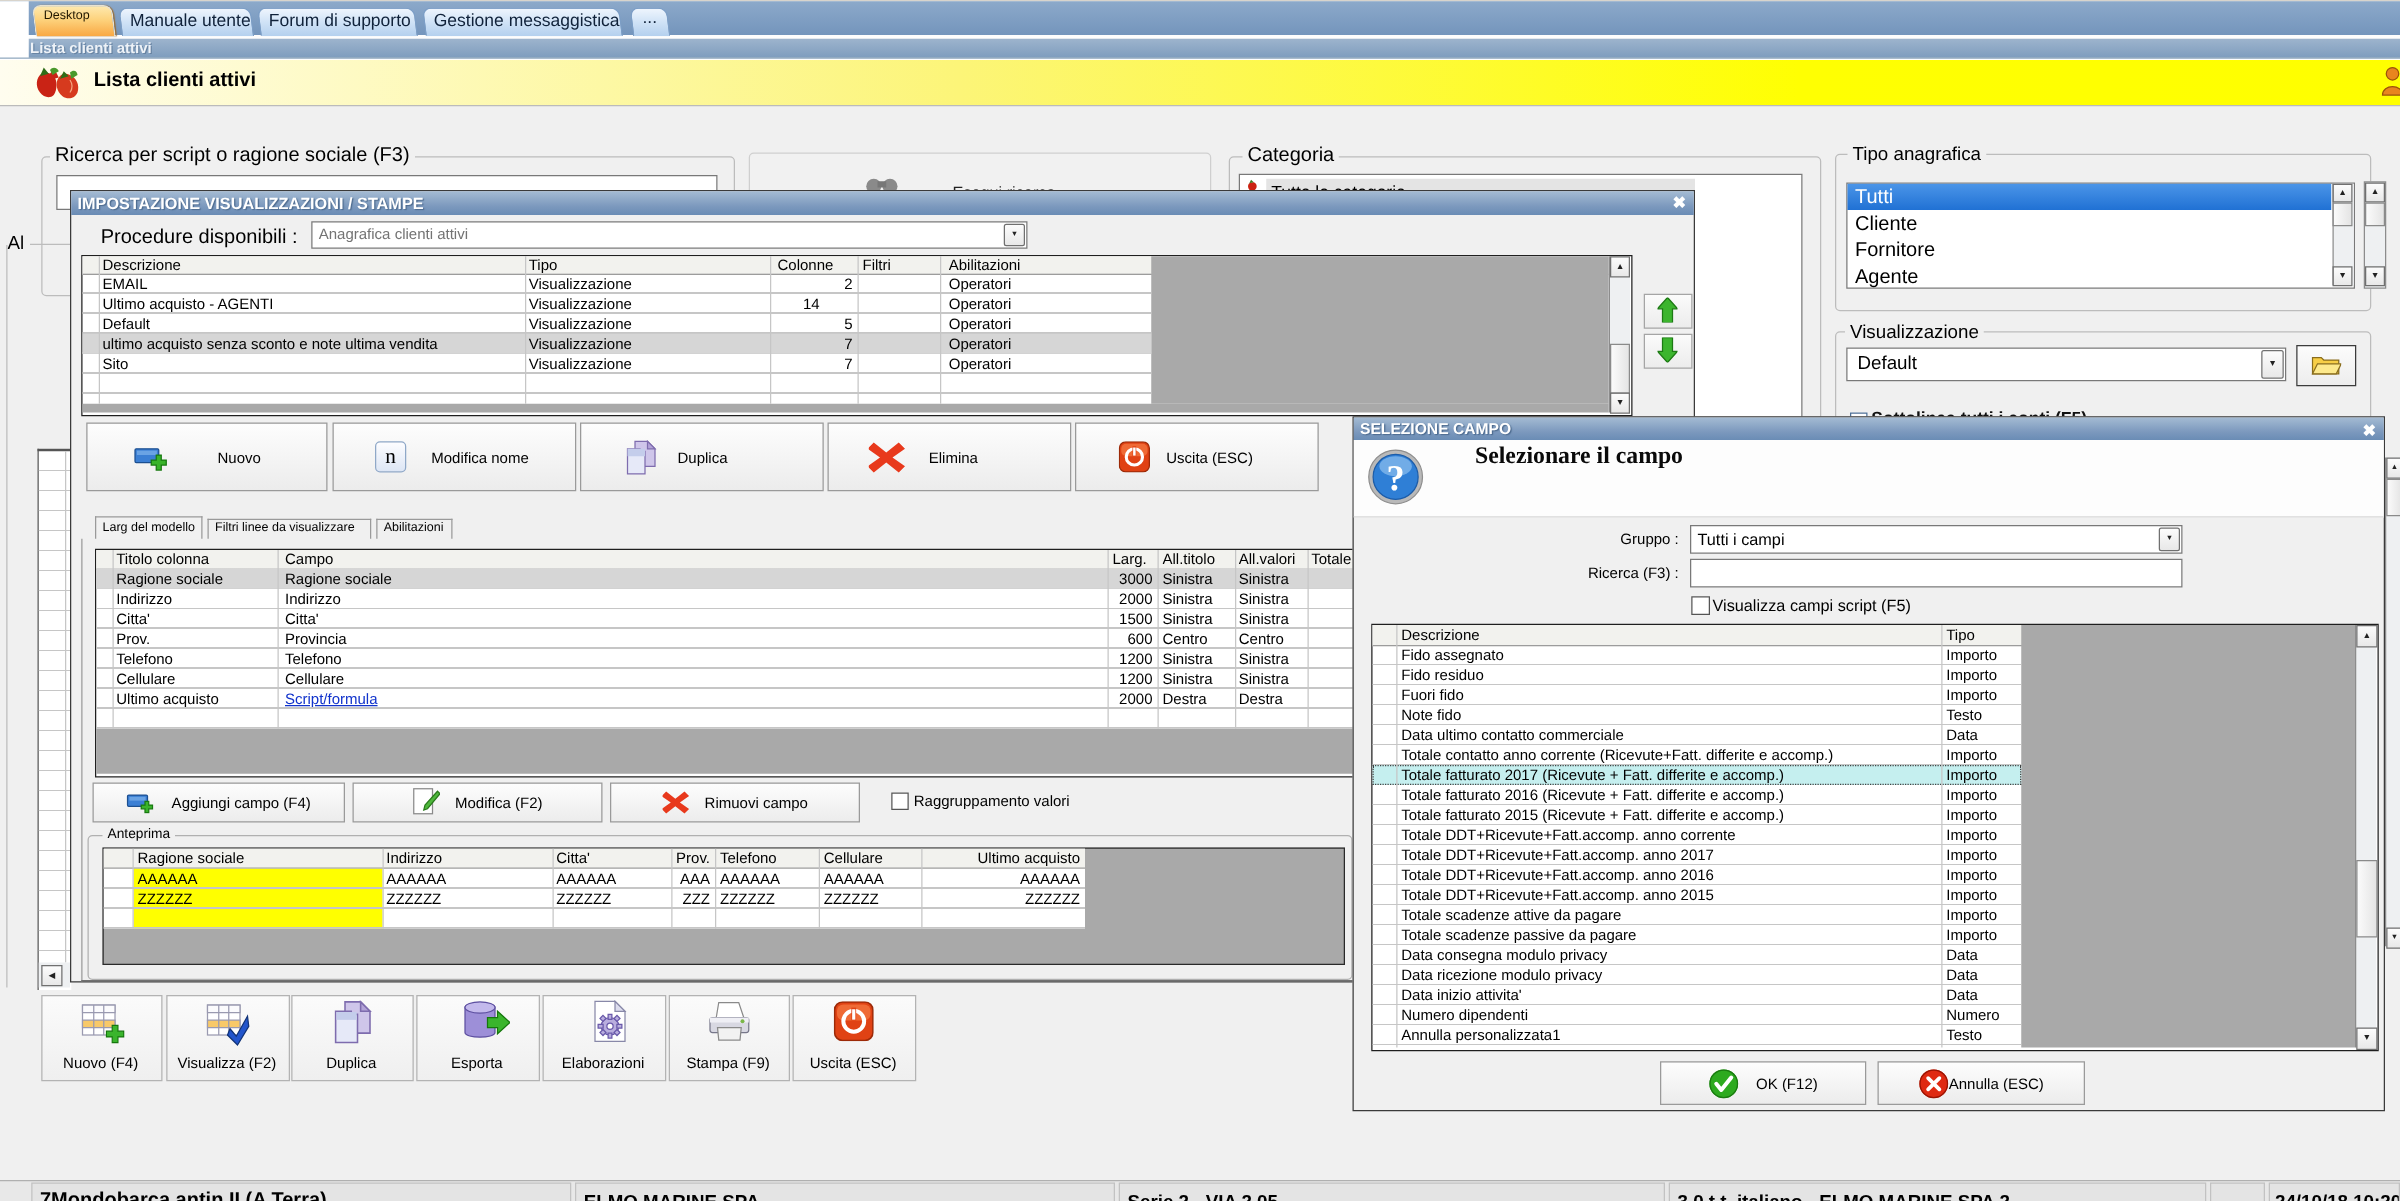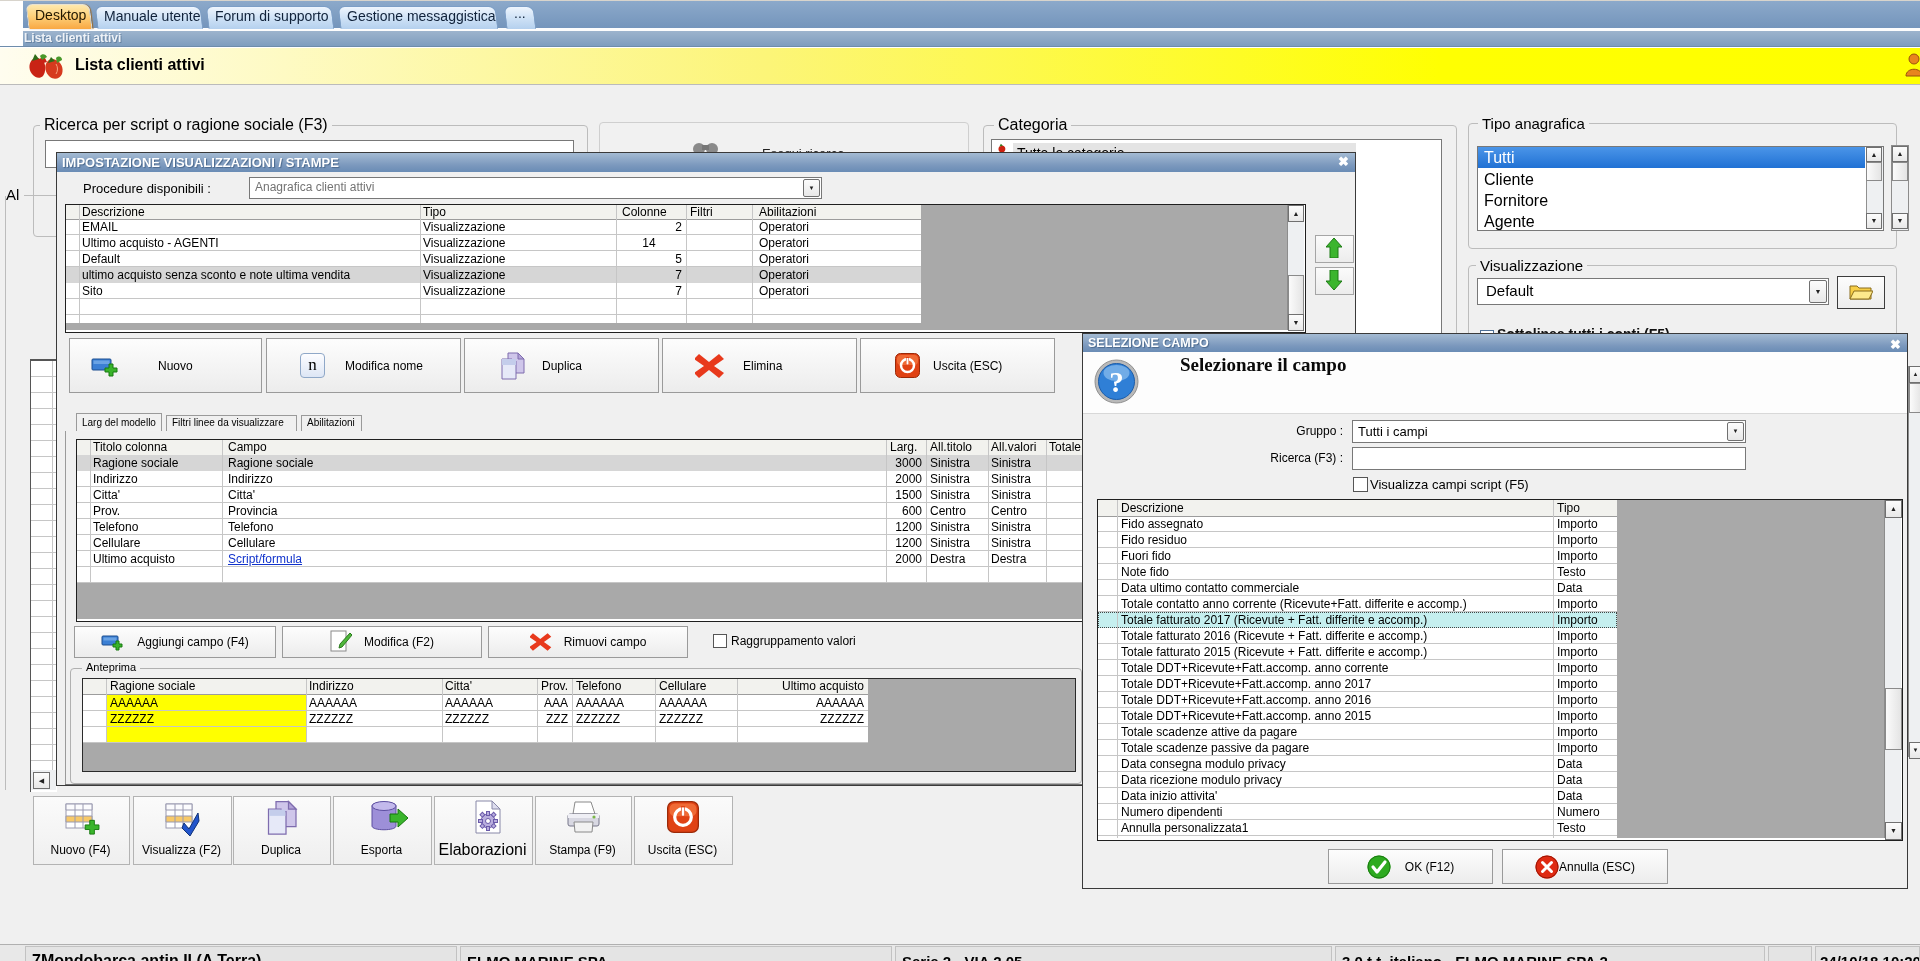--- a/index.html
+++ b/index.html
@@ -25,21 +25,21 @@
 <div class="a" style="left:0;top:1px;width:1920px;height:27px;background:linear-gradient(#8ca9ca,#7495bc)"></div>
 <div class="a" style="left:0;top:28px;width:1920px;height:3px;background:#fdfdfd"></div>
 <div class="a" style="left:0;top:31px;width:1920px;height:15px;background:linear-gradient(#9db4cd,#7f9dbe);border-bottom:1px solid #6e8dab"></div>
 <div class="a" style="left:24px;top:31px;height:15px;line-height:15px;color:#eef2f7;font-weight:bold;font-size:12px;text-shadow:1px 1px 0 #6884a3">Lista clienti attivi</div>
 <div class="a" style="left:0;top:1px;width:23px;height:45px;background:#fff"></div>
 <div class="a" style="left:0;top:47px;width:1920px;height:1px;background:#fff"></div>
 <div class="a" style="left:0;top:48px;width:1920px;height:36px;background:linear-gradient(90deg,#fffdef 0%,#fcf578 40%,#ffff02 75%,#ffff00 100%)"></div>
 <div class="a" style="left:0;top:84px;width:1920px;height:1px;background:#bbb"></div>
 
 <div class="a" style="left:27px;top:4px;width:62px;height:24px;background:linear-gradient(#fee9ae,#fdd27c 45%,#f9a843);border:1px solid #e8e2d2;border-bottom:none;border-radius:7px 7px 0 0;transform:skewX(7deg);box-shadow:1px 0 1px #9a6b2f"></div>
-<div class="a" style="left:35px;top:7px;font-size:14px;color:#221800">Desktop</div>
+<div class="a" style="left:35px;top:7px;font-size:10px;color:#221800">Desktop</div>
 <div class="a" style="left:96px;top:6px;width:104px;height:22px;background:linear-gradient(#eef5fd,#cfe2f6 50%,#b4d0ee);border:1px solid #7c9ec6;border-bottom:none;border-radius:7px 7px 0 0;transform:skewX(7deg)"></div>
 <div class="a" style="left:104px;top:8px;font-size:14px;color:#10223a">Manuale utente</div>
 <div class="a" style="left:207px;top:6px;width:124px;height:22px;background:linear-gradient(#eef5fd,#cfe2f6 50%,#b4d0ee);border:1px solid #7c9ec6;border-bottom:none;border-radius:7px 7px 0 0;transform:skewX(7deg)"></div>
 <div class="a" style="left:215px;top:8px;font-size:14px;color:#10223a">Forum di supporto</div>
 <div class="a" style="left:339px;top:6px;width:156px;height:22px;background:linear-gradient(#eef5fd,#cfe2f6 50%,#b4d0ee);border:1px solid #7c9ec6;border-bottom:none;border-radius:7px 7px 0 0;transform:skewX(7deg)"></div>
 <div class="a" style="left:347px;top:8px;font-size:14px;color:#10223a">Gestione messaggistica</div>
 <div class="a" style="left:505px;top:6px;width:28px;height:22px;background:linear-gradient(#eef5fd,#cfe2f6 50%,#b4d0ee);border:1px solid #7c9ec6;border-bottom:none;border-radius:7px 7px 0 0;transform:skewX(7deg)"></div>
 <div class="a" style="left:514px;top:5px;font-size:14px;color:#10223a">...</div>
 
 <svg class="a" style="left:26px;top:50px" width="40" height="30" viewBox="0 0 40 30">
@@ -113,21 +113,21 @@
 <div class="a" style="left:30px;top:359px;width:26px;height:431px;background:#fff;border-left:1px solid #555;border-top:2px solid #555"></div>
 <div class="hl" style="left:31px;top:361px;width:25px;height:409px"></div>
 <div class="vl" style="left:52px;top:361px;height:409px"></div>
 <div class="sbt" style="left:31px;top:770px;width:25px;height:20px"></div>
 <div class="sbb" style="left:33px;top:772px;width:15px;height:15px;font-size:7px;line-height:15px">◀</div>
 
 <div class="a" style="left:56px;top:152px;width:1300px;height:634px;background:#f0f0f0;border:1px solid #3a3a3a;box-sizing:border-box"></div>
 <div class="a" style="left:57px;top:153px;width:1298px;height:19px;background:linear-gradient(#a4bbd3,#7b98bd 65%,#6a8cb5)"></div>
 <div class="a" style="left:62px;top:153px;height:19px;line-height:19px;color:#fff;font-weight:bold;font-size:13px;text-shadow:1px 1px 1px #4a688c">IMPOSTAZIONE VISUALIZZAZIONI / STAMPE</div>
 <div class="a" style="left:1336px;top:155px;width:15px;height:14px;color:#fff;font-weight:bold;font-size:13px;line-height:14px;text-align:center">✖</div>
-<div class="a" style="left:56px;top:181px;width:182px;text-align:center;font-size:13px">Procedure disponibili :</div>
+<div class="a" style="left:56px;top:181px;width:182px;text-align:right;font-size:16px">Procedure disponibili :</div>
 <div class="tb" style="left:249px;top:177px;width:571px;height:20px"></div>
 <div class="a" style="left:255px;top:180px;font-size:12px;color:#737373">Anagrafica clienti attivi</div>
 <div class="sbb" style="left:803px;top:179px;width:15px;height:16px;font-size:6px;line-height:16px;border-radius:2px">▼</div>
 
 <div class="grid" style="left:65px;top:204px;width:1239px;height:127px"></div>
 <div class="gh" style="left:66px;top:205px;width:1221px;height:14px"></div>
 <div class="gray" style="left:921px;top:205px;width:366px;height:118px"></div>
 <div class="gray" style="left:66px;top:323px;width:1221px;height:7px"></div>
 <div class="hl" style="left:66px;top:219px;width:855px;height:104px"></div>
 <div class="c sel" style="left:66px;top:267px;width:855px"></div>
@@ -169,21 +169,21 @@
 
 <div class="a" style="left:1315px;top:235px;width:37px;height:26px;background:linear-gradient(#fbfbfb,#ececec);border:1px solid #a5a5a5"></div>
 <svg class="a" style="left:1326px;top:238px" width="16" height="20" viewBox="0 0 16 20">
     <path d="M8 0 L16 9 L12 9 L12 20 L4 20 L4 9 L0 9Z" fill="#3cb52e" stroke="#1d7a14"></path>
   </svg>
 <div class="a" style="left:1315px;top:267px;width:37px;height:26px;background:linear-gradient(#fbfbfb,#ececec);border:1px solid #a5a5a5"></div>
 <svg class="a" style="left:1326px;top:270px" width="16" height="20" viewBox="0 0 16 20">
     <path d="M8 20 L16 11 L12 11 L12 0 L4 0 L4 11 L0 11Z" fill="#3cb52e" stroke="#1d7a14"></path>
   </svg>
 
-<div class="btn" style="left:69px;top:338px;width:193px;height:55px;gap:38px;justify-content:flex-start;padding-left:20px;box-sizing:border-box">
+<div class="btn" style="left:69px;top:338px;width:193px;height:55px;gap:38px;justify-content:flex-start;padding-left:36px;box-sizing:border-box">
 <svg width="30" height="24" viewBox="0 0 30 24">
       <rect x="2" y="5" width="19" height="11" rx="1" fill="#3b7fd4" stroke="#1c4f90"></rect>
       <rect x="3.5" y="6.5" width="16" height="3.5" fill="#6aa3e4"></rect>
       <path d="M19 10 L23 10 L23 14 L27 14 L27 18 L23 18 L23 22 L19 22 L19 18 L15 18 L15 14 L19 14Z" fill="#39b32a" stroke="#187a10"></path>
     </svg>
 <span style="font-size:12px">Nuovo</span>
   </div>
 <div class="btn" style="left:266px;top:338px;width:195px;height:55px;gap:20px;justify-content:flex-start;padding-left:33px;box-sizing:border-box">
 <span style="display:inline-block;width:23px;height:23px;background:linear-gradient(#fdfdff,#dde6f5);border:1px solid #8fa8c8;border-radius:4px;text-align:center;line-height:22px;font-size:17px;font-family:'Liberation Serif',serif">n</span>
 <span style="font-size:12px">Modifica nome</span>
@@ -436,21 +436,21 @@
 <div class="tbtn" style="left:133px;top:796px;width:97px;height:67px"></div>
 <div class="tbtn" style="left:233px;top:796px;width:96px;height:67px"></div>
 <div class="tbtn" style="left:333px;top:796px;width:97px;height:67px"></div>
 <div class="tbtn" style="left:434px;top:796px;width:97px;height:67px"></div>
 <div class="tbtn" style="left:535px;top:796px;width:95px;height:67px"></div>
 <div class="tbtn" style="left:634px;top:796px;width:97px;height:67px"></div>
 <div class="c" style="left:33px;top:842px;width:95px;text-align:center;font-size:12px">Nuovo (F4)</div>
 <div class="c" style="left:133px;top:842px;width:97px;text-align:center;font-size:12px">Visualizza (F2)</div>
 <div class="c" style="left:233px;top:842px;width:96px;text-align:center;font-size:12px">Duplica</div>
 <div class="c" style="left:333px;top:842px;width:97px;text-align:center;font-size:12px">Esporta</div>
-<div class="c" style="left:434px;top:842px;width:97px;text-align:center;font-size:16px">Elaborazioni</div>
+<div class="c" style="left:434px;top:842px;width:97px;text-align:center;font-size:12px">Elaborazioni</div>
 <div class="c" style="left:535px;top:842px;width:95px;text-align:center;font-size:12px">Stampa (F9)</div>
 <div class="c" style="left:634px;top:842px;width:97px;text-align:center;font-size:12px">Uscita (ESC)</div>
 <svg class="a" style="left:64px;top:801px" width="36" height="36" viewBox="0 0 36 36">
 <rect x="2" y="3" width="26" height="24" fill="#fff" stroke="#9a9ab0"></rect>
 <path d="M2 3 h26 v6 h-26Z" fill="#fbfbfd" stroke="#9a9ab0"></path>
 <path d="M2 15 h26 v6 h-26Z" fill="#f8c968" stroke="#9a9ab0"></path>
 <path d="M11 3 v24 M19 3 v24" stroke="#9a9ab0"></path>
 <path d="M26 20 L31 20 L31 25 L36 25 L36 30 L31 30 L31 35 L26 35 L26 30 L21 30 L21 25 L26 25Z" fill="#3ab52c" stroke="#15770c" transform="scale(0.92) translate(2,1)"></path>
   </svg>
 <svg class="a" style="left:164px;top:801px" width="36" height="36" viewBox="0 0 36 36">

